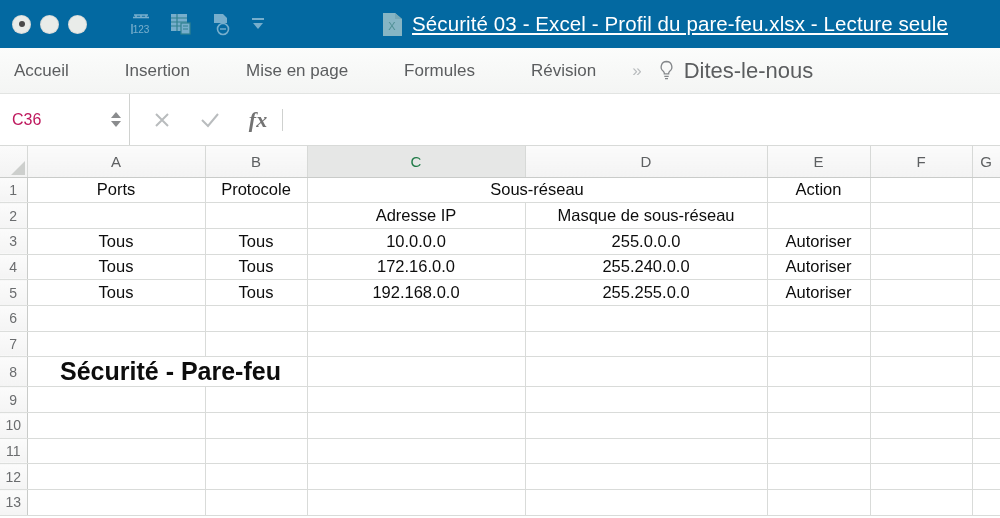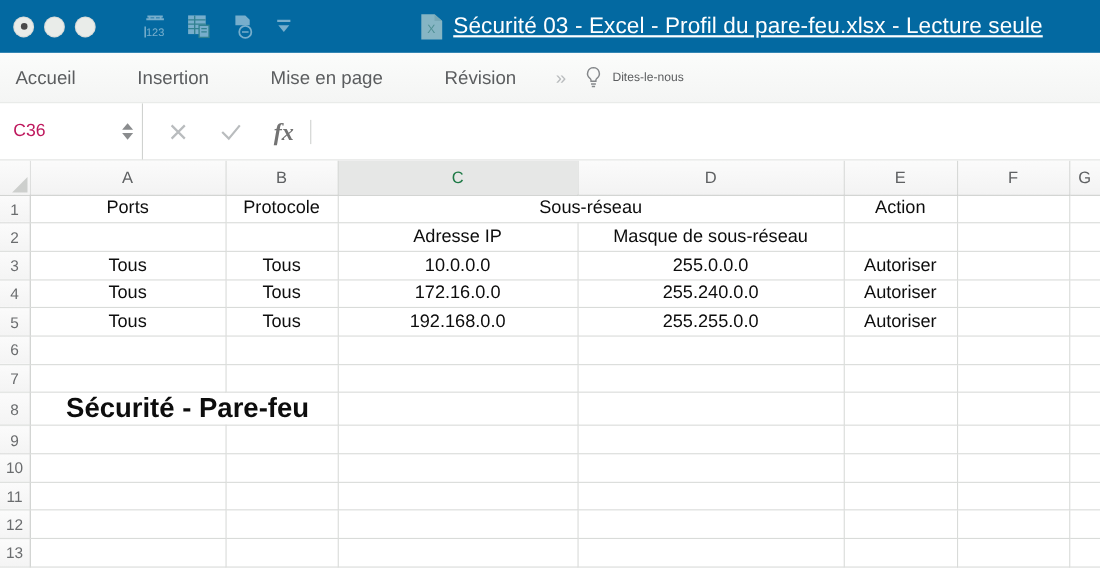--- a/index.html
+++ b/index.html
@@ -94,21 +94,21 @@
     color: #b9bcbe;
     font-size: 17px;
     padding: 0 8px;
     letter-spacing: -2px;
   }
   .tellme {
     display: flex; align-items: center; gap: 9px;
     padding-left: 10px;
   }
   .bulb { width: 17px; height: 21px; display:block; }
-  .tellme-text { font-size: 11px; color: #5b5d5f; }
+  .tellme-text { font-size: 22px; color: #5b5d5f; }
 
   
   .formulabar {
     height: 52px;
     background: #ffffff;
     display: flex;
     align-items: stretch;
     border-bottom: 1px solid #d8dad8;
   }
   .namebox {
@@ -308,20 +308,21 @@
       </svg>
       <span class="title-text">Sécurité 03 - Excel - Profil du pare-feu.xlsx  -  Lecture seule</span>
     </div>
   </div>
 </div>
 
 <div class="ribbon">
   <div class="rtab">Accueil</div>
   <div class="rtab">Insertion</div>
   <div class="rtab">Mise en page</div>
+  <div class="rtab">Formules</div>
   <div class="rtab">Révision</div>
   <div class="chev-more">»</div>
   <div class="tellme">
     <svg class="bulb" viewBox="0 0 17 21">
       <path d="M8.5 1.5a5.4 5.4 0 0 0-3.2 9.7c.7.6 1 1.2 1 2v.6h4.4v-.6c0-.8.3-1.4 1-2a5.4 5.4 0 0 0-3.2-9.7z" fill="none" stroke="#84878a" stroke-width="1.3"></path>
       <path d="M6.3 16.3h4.4M7 18.6h3" fill="none" stroke="#84878a" stroke-width="1.3"></path>
     </svg>
     <span class="tellme-text">Dites-le-nous</span>
   </div>
 </div>

